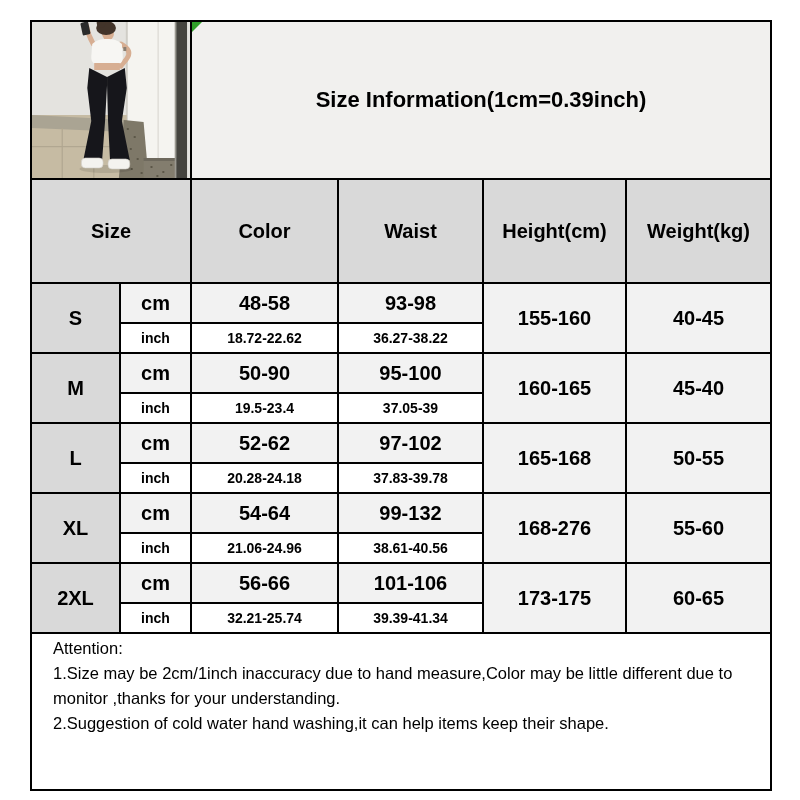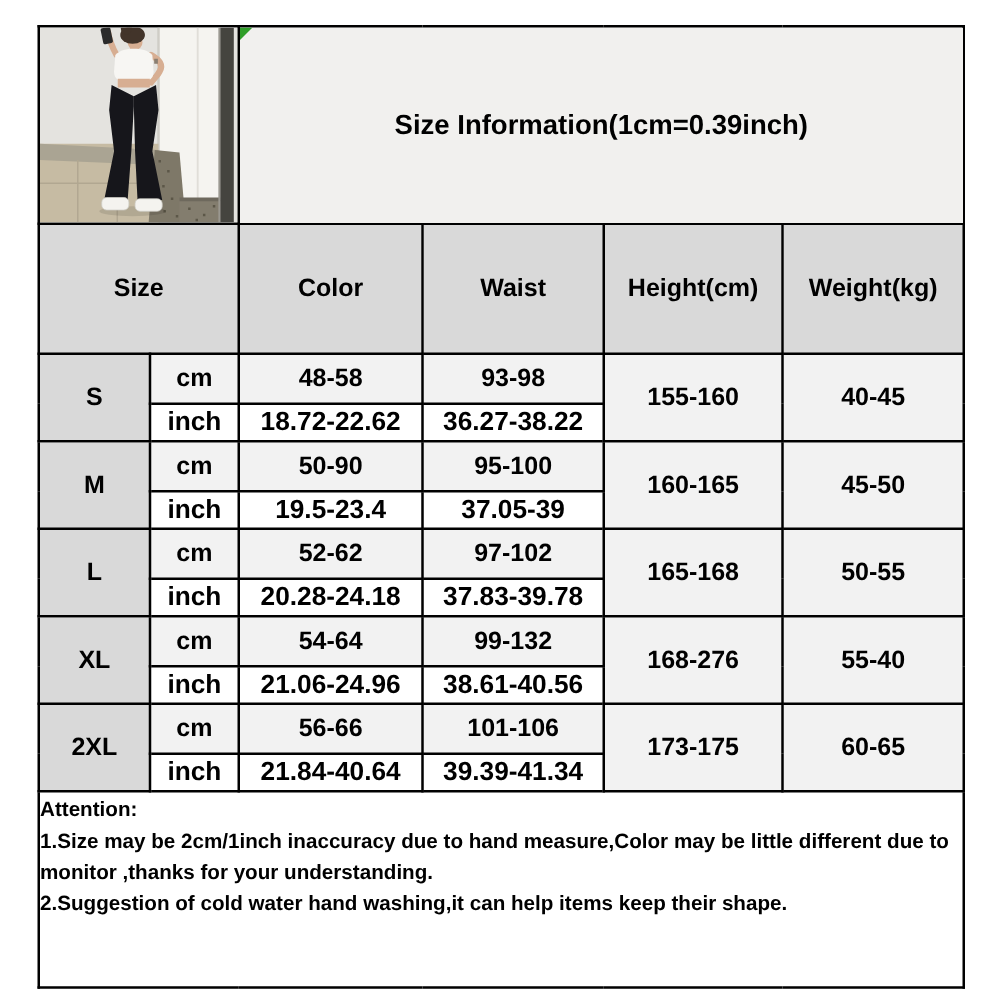--- a/index.html
+++ b/index.html
@@ -40,32 +40,32 @@
     border-top: 10px solid #2f9e28;
     border-right: 10px solid transparent;
   }
   
   tr.head-row { height: 104px; margin-left: 17px; }
   tr.head-row td { background: #d9d9d9; font-size: 20px; }
   
   tr.cm-row { height: 40px; }
   tr.inch-row { height: 30px; }
   tr.cm-row td { background: #f2f2f2; font-size: 20px; }
-  tr.inch-row td { background: #ffffff; font-size: 21px; }
+  tr.inch-row td { background: #ffffff; font-size: 14px; }
   td.size-cell { background: #d9d9d9 !important; font-size: 20px; }
   
   tr.notes-row { height: 157px; }
   td.notes-cell {
     background: #ffffff;
     text-align: left;
     vertical-align: top;
-    font-weight: bold;
+    font-weight: normal;
     font-size: 16.5px;
     line-height: 25px;
-    padding: 2px 0;
+    padding: 2px 21px;
   }
 </style>
 </head>
 <body>
 
 <div class="sheet">
   <table class="size-table">
     <colgroup>
       <col style="width:89px">
         <col style="width:71px">
@@ -157,21 +157,21 @@
       <td>18.72-22.62</td>
       <td>36.27-38.22</td>
     </tr>
 
     <tr class="cm-row">
       <td class="size-cell" rowspan="2">M</td>
       <td>cm</td>
       <td>50-90</td>
       <td>95-100</td>
       <td rowspan="2">160-165</td>
-      <td rowspan="2">45-50</td>
+      <td rowspan="2">45-40</td>
     </tr>
     <tr class="inch-row">
       <td>inch</td>
       <td>19.5-23.4</td>
       <td>37.05-39</td>
     </tr>
 
     <tr class="cm-row">
       <td class="size-cell" rowspan="2">L</td>
       <td>cm</td>
@@ -185,39 +185,39 @@
       <td>20.28-24.18</td>
       <td>37.83-39.78</td>
     </tr>
 
     <tr class="cm-row">
       <td class="size-cell" rowspan="2">XL</td>
       <td>cm</td>
       <td>54-64</td>
       <td>99-132</td>
       <td rowspan="2">168-276</td>
-      <td rowspan="2">55-40</td>
+      <td rowspan="2">55-60</td>
     </tr>
     <tr class="inch-row">
       <td>inch</td>
       <td>21.06-24.96</td>
       <td>38.61-40.56</td>
     </tr>
 
     <tr class="cm-row">
       <td class="size-cell" rowspan="2">2XL</td>
       <td>cm</td>
       <td>56-66</td>
       <td>101-106</td>
       <td rowspan="2">173-175</td>
       <td rowspan="2">60-65</td>
     </tr>
     <tr class="inch-row">
       <td>inch</td>
-      <td>21.84-40.64</td>
+      <td>32.21-25.74</td>
       <td>39.39-41.34</td>
     </tr>
 
     <tr class="notes-row">
       <td class="notes-cell" colspan="6">
         <div>Attention:</div>
         <div>1.Size may be 2cm/1inch inaccuracy due to hand measure,Color may be little different due to monitor ,thanks for your understanding.</div>
         <div>2.Suggestion of cold water hand washing,it can help items keep their shape.</div>
       </td>
     </tr>

